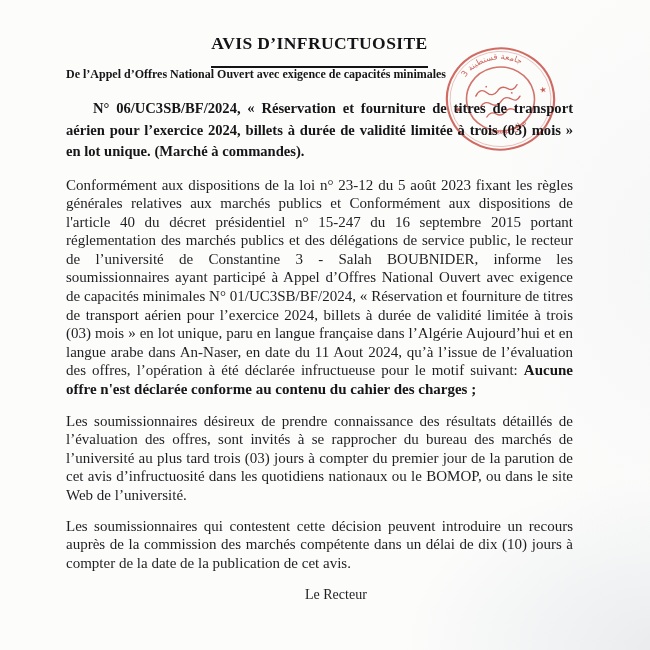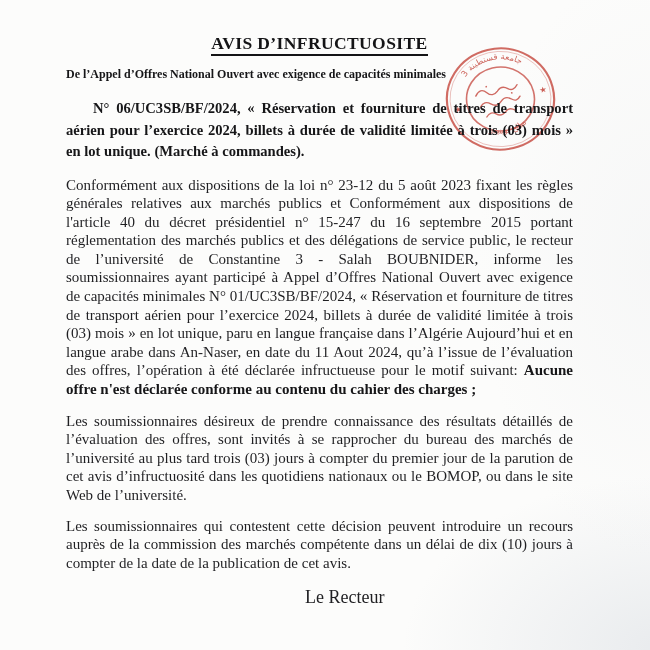--- a/index.html
+++ b/index.html
@@ -27,21 +27,21 @@
   .title {
     margin: 33px 0 0 0;
     text-align: center;
     font-size: 17.5px;
     font-weight: bold;
     letter-spacing: 0.4px;
     color: #141416;
   }
   .title-underline {
     border-bottom: 2px solid #141416;
-    padding-bottom: 1px;
+    padding-bottom: 13px;
   }
   .subtitle {
     margin: 13px 0 0 0;
     text-align: left;
     font-size: 12px;
     font-weight: bold;
     color: #161618;
   }
   .ref {
     margin: 16px 0 0 0;
@@ -56,21 +56,21 @@
     margin: 13px 0 0 0;
     font-size: 15px;
     line-height: 18.6px;
     text-align: justify;
   }
   .body-par.nogap { margin-top: 12px; }
   .bold-inline { font-weight: bold; color: #161618; }
   .sig {
     margin-top: 15px;
     padding-left: 239px;
-    font-size: 18px;
+    font-size: 14px;
   }
   .stamp {
     position: absolute;
     left: 438px; top: 40px;
     width: 125px; height: 118px;
     z-index: 1;
   }
 </style>
 </head>
 <body>

